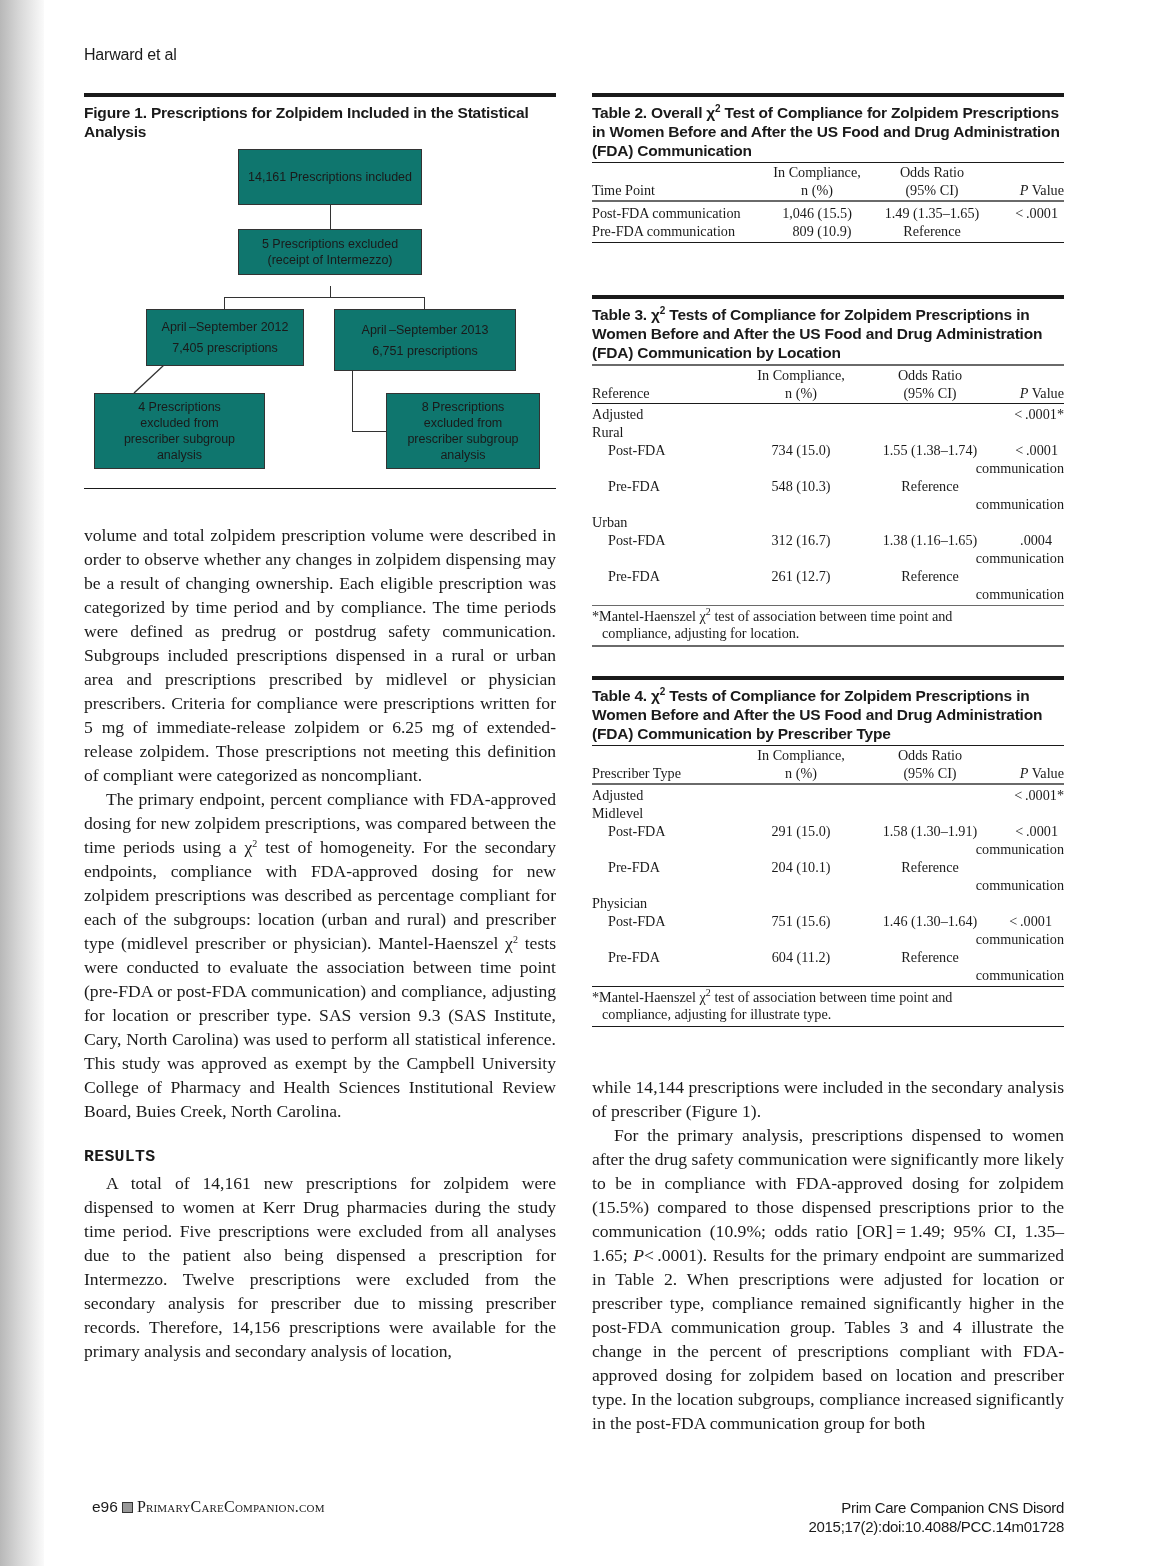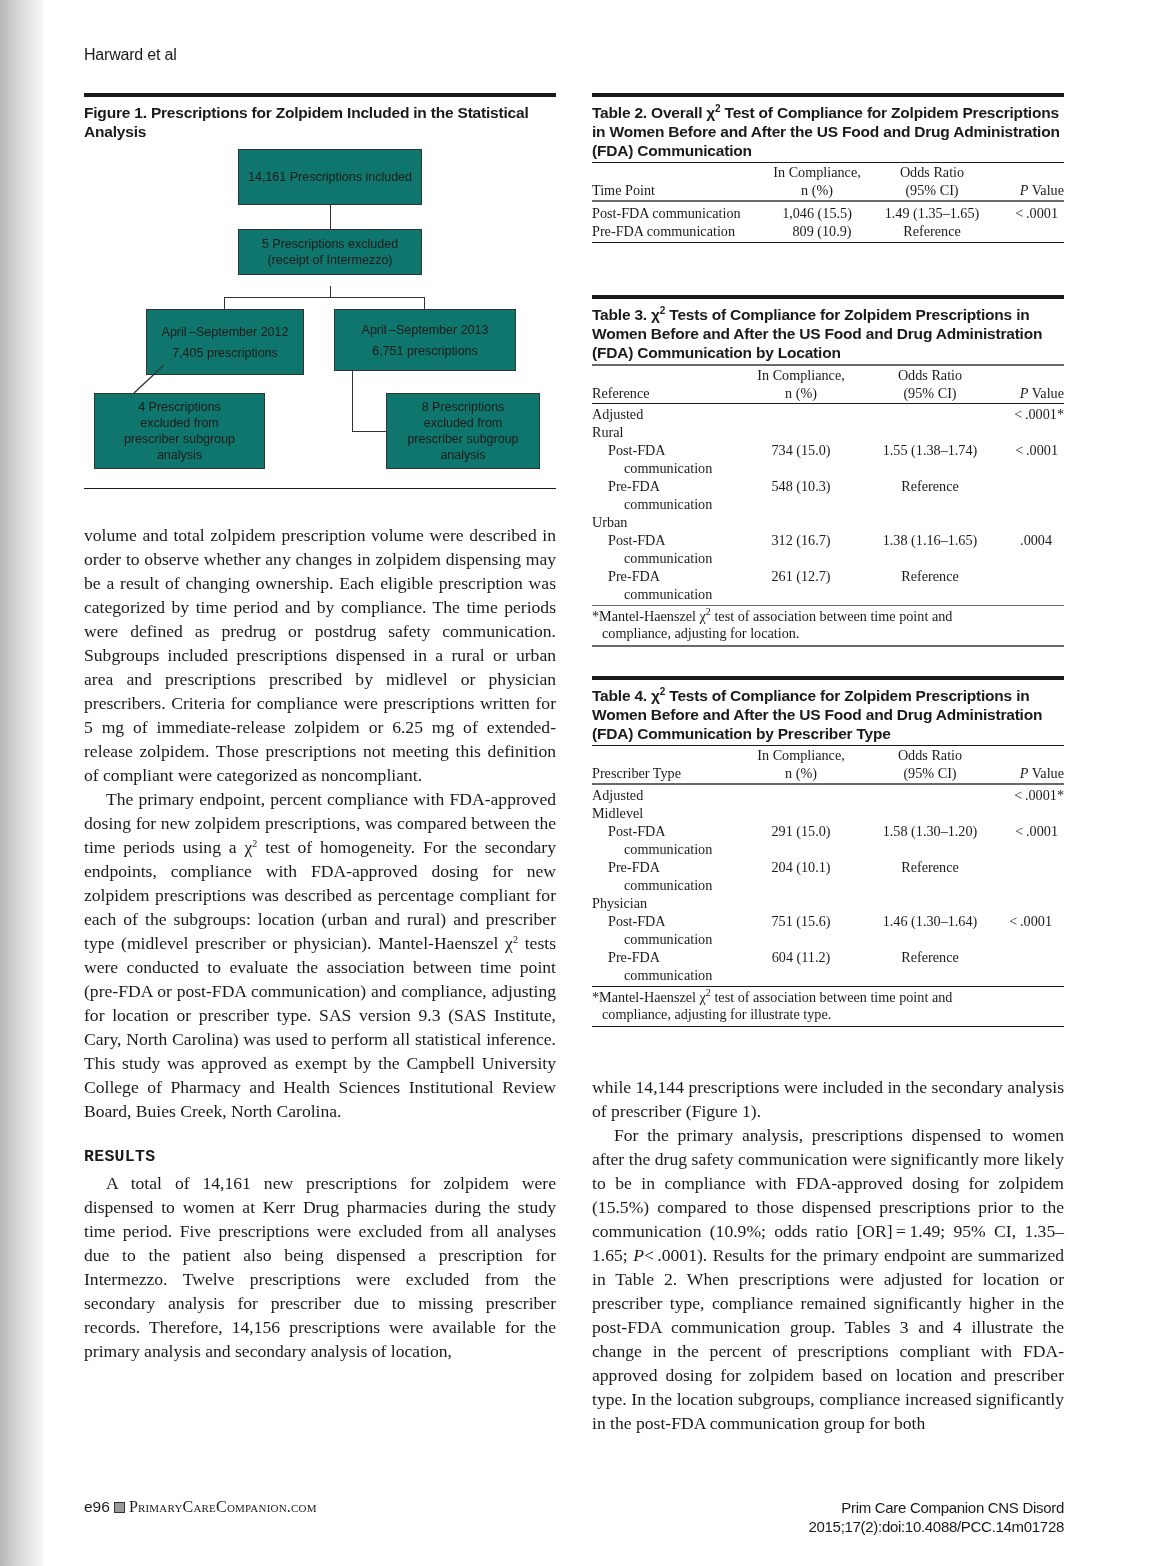--- a/index.html
+++ b/index.html
@@ -35,26 +35,26 @@
   
   .tbl-title { font-family: "Liberation Sans", sans-serif; font-weight: bold; font-size: 15.5px; line-height: 19px; margin-top: 6px; margin-bottom: 2px; letter-spacing: -0.2px; }
   table { width: 472px; border-collapse: collapse; font-size: 14.2px; line-height: 18px; }
   th { font-weight: normal; vertical-align: bottom; padding: 0; font-family: Liberation Serif, serif; }
   td { padding: 0; vertical-align: top; }
   .c1 { text-align: left; }
   .c2 { text-align: center; }
   .c3 { text-align: center; }
   .c4 { text-align: right; }
   .ind1 { padding-left: 16px; }
-  .ind2 { padding-left: 32px; }
+  .ind2 { padding-left: 32px; text-align: right; }
   .tfoot { font-size: 14.2px; line-height: 17px; padding: 2px 0 3px 0; }
   .tfoot .second { padding-left: 10px; }
   .i { font-style: italic; }
 
-  .footer-left { position: absolute; left: 84px; top: 1498px; font-size: 15.5px; }
+  .footer-left { position: absolute; left: 92px; top: 1498px; font-size: 15.5px; }
   .footer-left .sq { display: inline-block; width: 11px; height: 11px; border: 1.5px solid #333; background: #999; margin: 0 4px -1px 4px; }
   .smallcaps { font-variant: small-caps; font-size: 16px; letter-spacing: 0.2px; }
   .footer-right { position: absolute; right: 106px; top: 1498px; text-align: right; font-family: "Liberation Sans", sans-serif; font-size: 15px; line-height: 19px; letter-spacing: -0.3px; }
 </style>
 </head>
 <body>
 
 <div class="gutter"></div>
 
 <div class="running-head sans">Harward et al</div>
@@ -68,21 +68,21 @@
     </div>
     <div class="line" style="left:246px; top:56px; width:1.3px; height:24px;"></div>
     <div class="box" style="left:154px; top:80px; width:184px; height:46px;">
       <span>5 Prescriptions excluded</span>
       <span>(receipt of Intermezzo)</span>
     </div>
     <div class="line" style="left:246px; top:137px; width:1.3px; height:12px;"></div>
     <div class="line" style="left:140px; top:148px; width:201px; height:1.3px;"></div>
     <div class="line" style="left:140px; top:148px; width:1.3px; height:12px;"></div>
     <div class="line" style="left:340px; top:148px; width:1.3px; height:12px;"></div>
-    <div class="box" style="left:62px; top:160px; width:158px; height:66px;">
+    <div class="box" style="left:62px; top:160px; width:158px; height:57px;">
       <span>April –September 2012</span>
       <span style="margin-top:5px;">7,405 prescriptions</span>
     </div>
     <div class="box" style="left:250px; top:160px; width:182px; height:62px;">
       <span>April –September 2013</span>
       <span style="margin-top:5px;">6,751 prescriptions</span>
     </div>
     <svg style="position:absolute; left:40px; top:216px;" width="50" height="30">
       <line x1="40" y1="0" x2="10" y2="28" stroke="#333" stroke-width="1.3"></line>
     </svg>
@@ -248,21 +248,21 @@
           <td></td>
           <td></td>
         <td class="c4">&lt; .0001*</td>
       </tr>
       <tr>
           <td class="c1" colspan="4">Midlevel</td>
         </tr>
       <tr>
         <td class="c1 ind1">Post-FDA</td>
         <td class="c2">291 (15.0)</td>
-        <td class="c3">1.58 (1.30–1.20)</td>
+        <td class="c3">1.58 (1.30–1.91)</td>
         <td class="c4" style="padding-right:6px;">&lt; .0001</td>
       </tr>
       <tr>
           <td class="c1 ind2" colspan="4">communication</td>
         </tr>
       <tr>
         <td class="c1 ind1">Pre-FDA</td>
         <td class="c2">204 (10.1)</td>
         <td class="c3">Reference</td>
         <td class="c4"></td>

